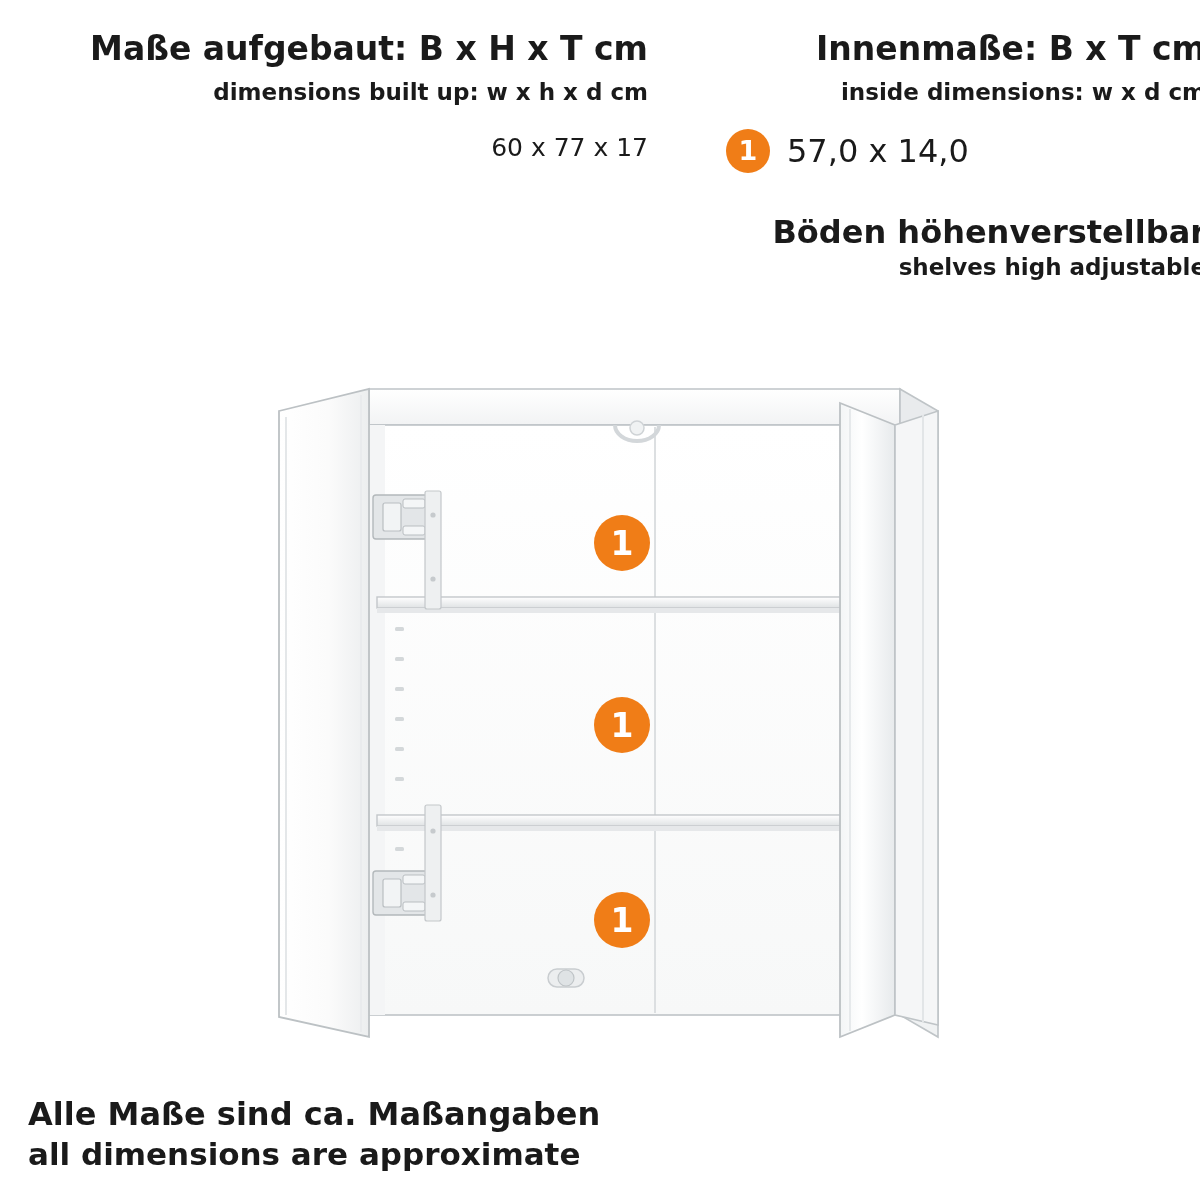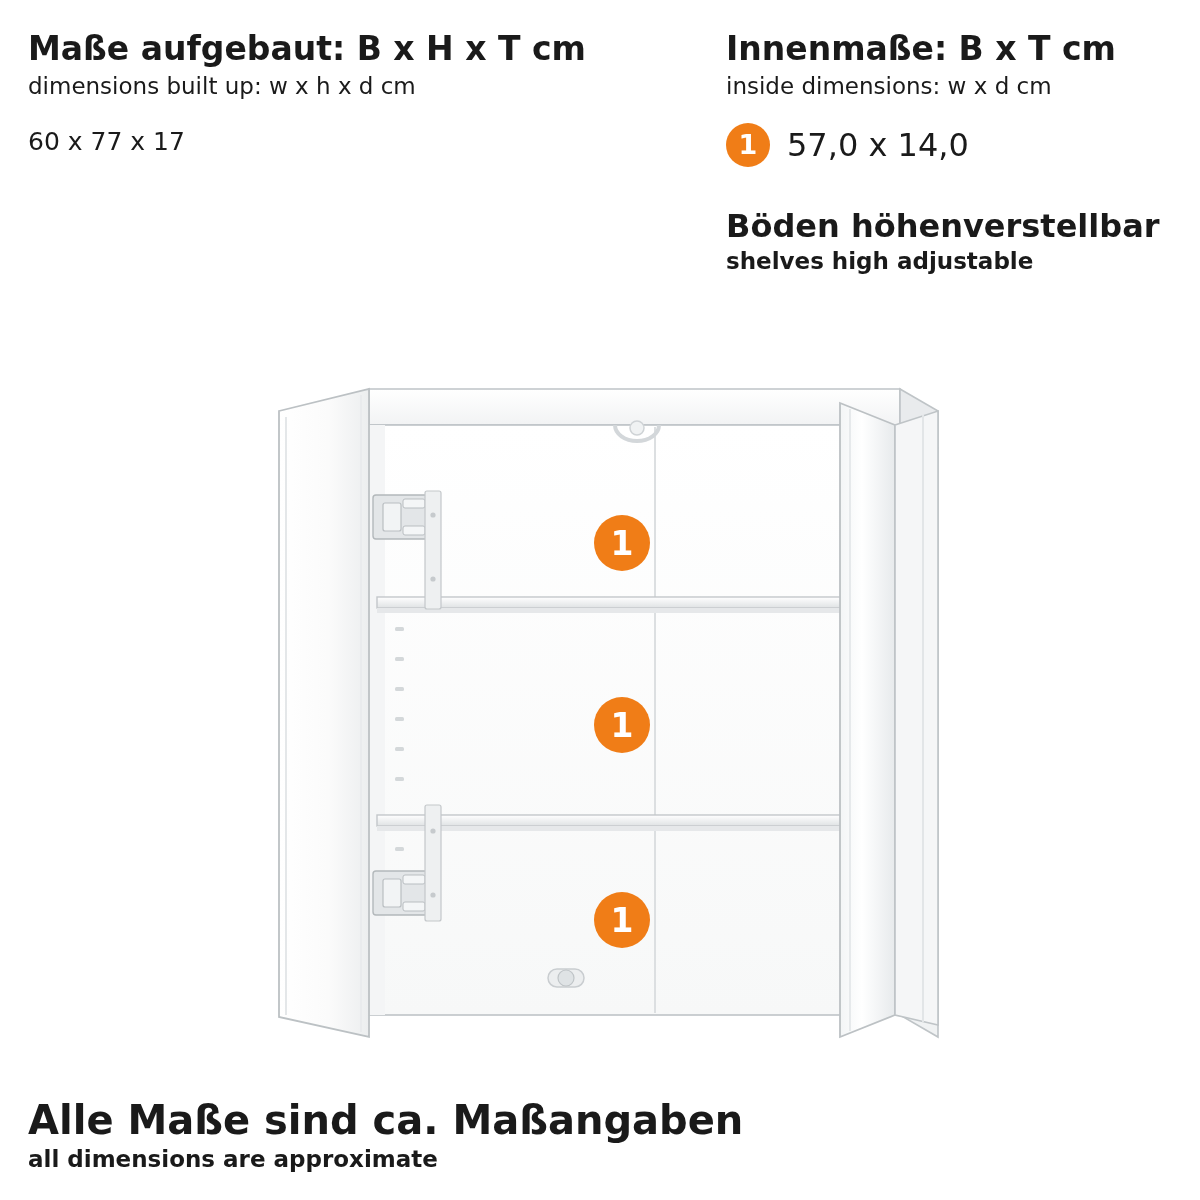--- a/index.html
+++ b/index.html
@@ -13,36 +13,37 @@
     font-family: "DejaVu Sans", sans-serif;
     color: #1a1a1a;
     position: relative;
     overflow: hidden;
   }
 
   
   .spec-col {
     position: absolute;
     top: 30px;
+    text-align: right;
   }
   .spec-col.left  { left: 28px;  width: 620px; }
   .spec-col.right { left: 726px; width: 480px; }
 
   .spec-title {
     font-size: 33px;
     font-weight: bold;
     line-height: 1.15;
     letter-spacing: 0px;
     white-space: nowrap;
   }
   .spec-sub {
     font-size: 23px;
-    font-weight: normal;
+    font-weight: bold;
     line-height: 1.25;
-    margin-top: 4px;
+    margin-top: 10px;
     white-space: nowrap;
   }
   .spec-value {
     font-size: 25px;
     line-height: 1.2;
     margin-top: 26px;
     white-space: nowrap;
   }
 
   .value-row {
@@ -82,27 +83,27 @@
     white-space: nowrap;
   }
 
   
   .footer {
     position: absolute;
     left: 28px;
     bottom: 28px;
   }
   .footer-main {
-    font-size: 40px;
+    font-size: 32px;
     font-weight: bold;
     line-height: 1.15;
     white-space: nowrap;
   }
   .footer-sub {
-    font-size: 23px;
+    font-size: 31px;
     font-weight: bold;
     margin-top: 3px;
     white-space: nowrap;
   }
 
   
   .product {
     position: absolute;
     left: 255px;
     top: 365px;

